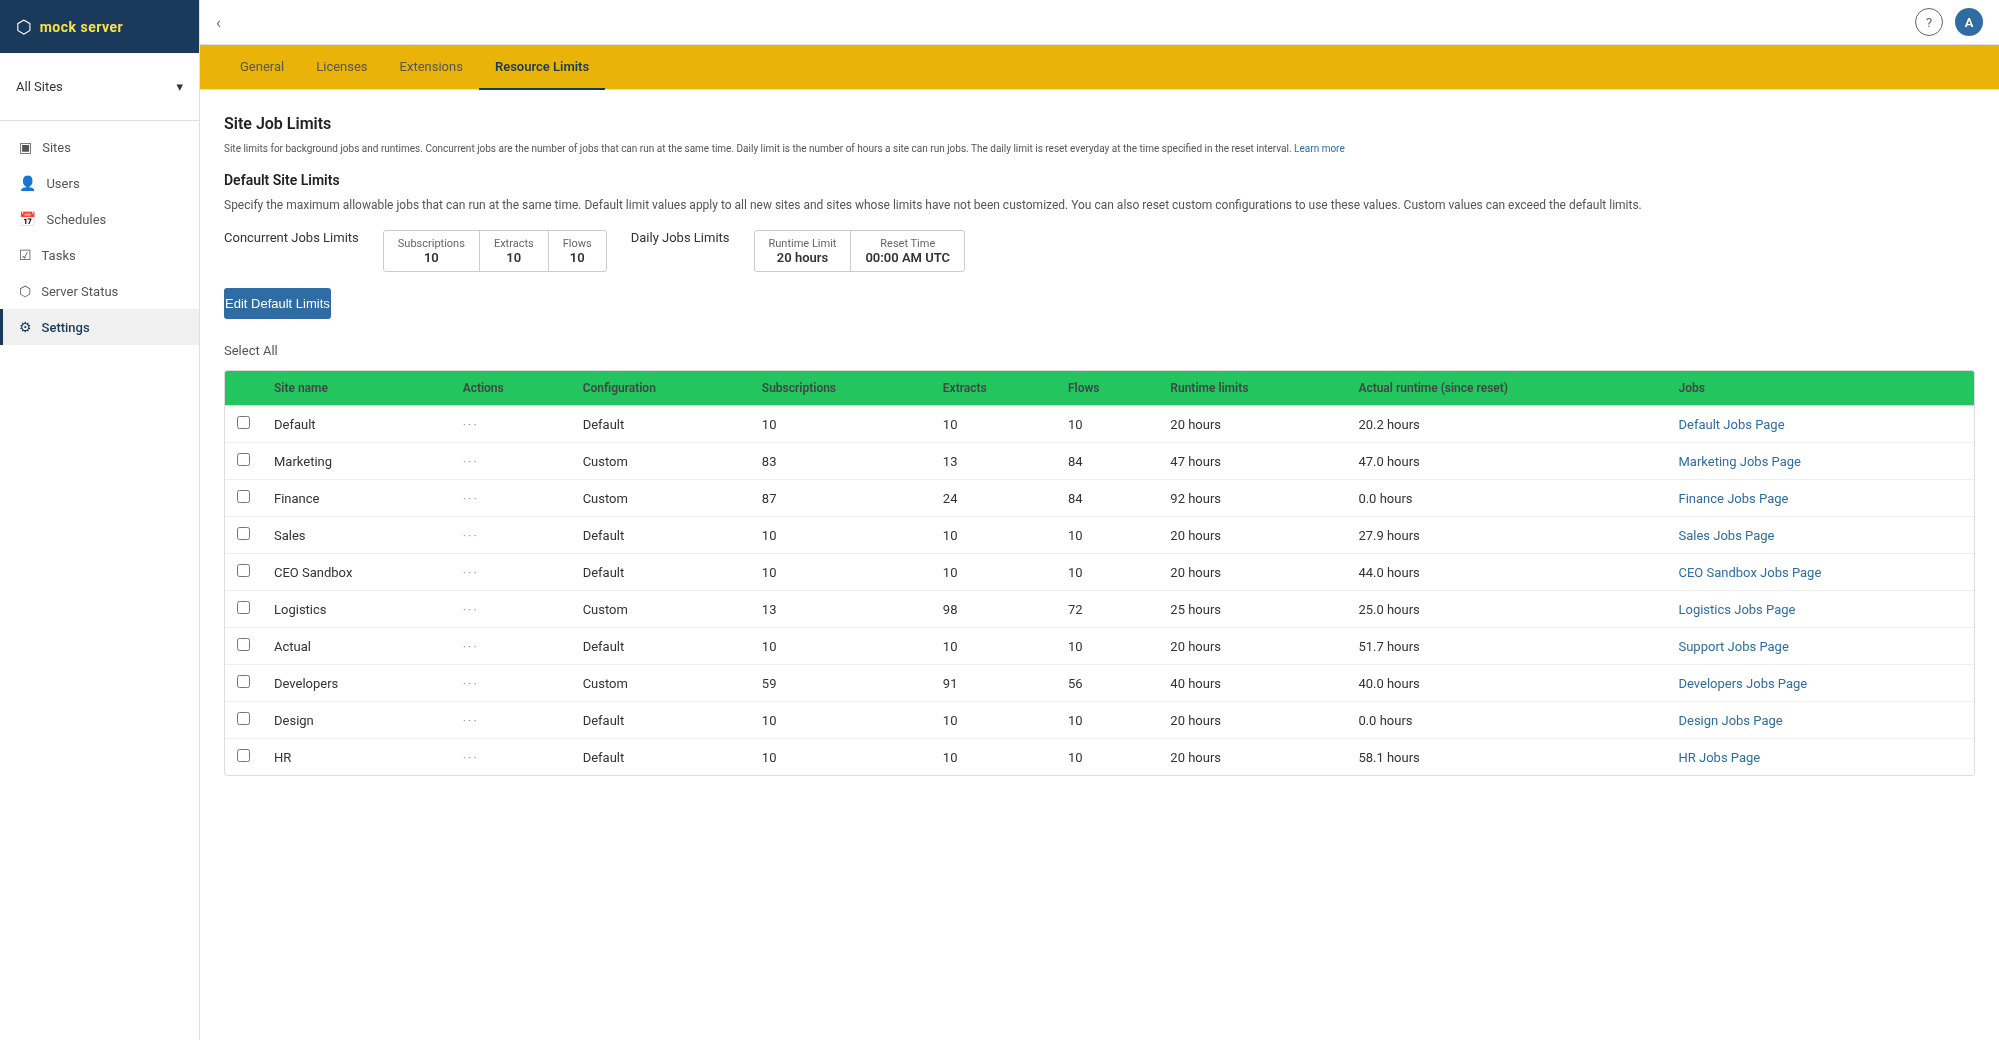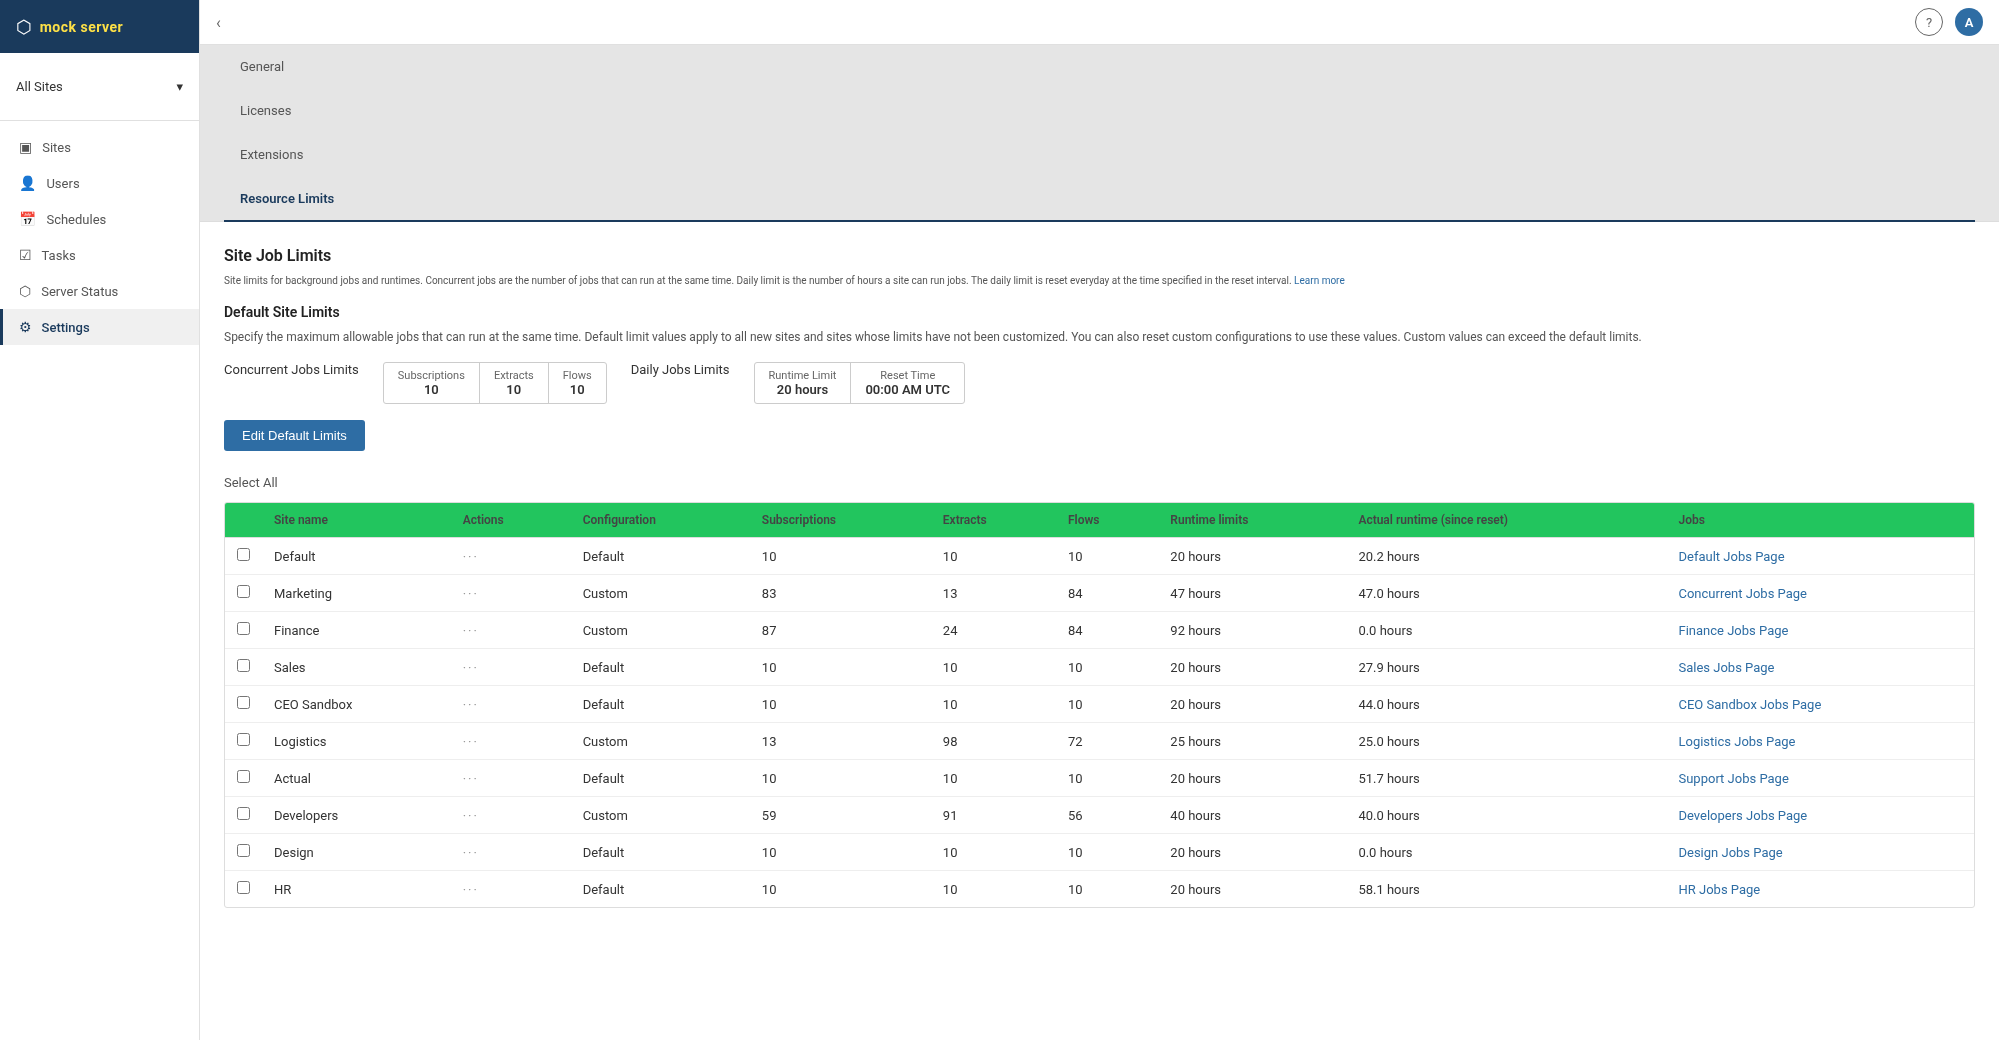--- a/index.html
+++ b/index.html
@@ -23,21 +23,21 @@
     .topbar { display: flex; align-items: center; justify-content: space-between; padding: 8px 16px; border-bottom: 1px solid #e0e0e0; background: #fff; }
     .topbar-collapse { color: #666; cursor: pointer; font-size: 16px; }
     .topbar-right { display: flex; align-items: center; gap: 12px; }
     .topbar-help { width: 28px; height: 28px; border-radius: 50%; border: 1.5px solid #666; display: flex; align-items: center; justify-content: center; cursor: pointer; color: #666; font-size: 13px; }
     .topbar-avatar { width: 28px; height: 28px; border-radius: 50%; background: #2e6da4; display: flex; align-items: center; justify-content: center; color: #fff; font-size: 13px; font-weight: 600; cursor: pointer; }
 
     
     .content { flex: 1; overflow-y: auto; }
 
     
-    .tabs { display: flex; border-bottom: 1px solid #ddd; padding: 0 24px; background: #e5e5e5; flex-direction: column; }
+    .tabs { display: flex; border-bottom: 1px solid #ddd; padding: 0 24px; background: #eab308; }
     .tab { padding: 14px 16px; cursor: pointer; font-size: 13px; color: #555; border-bottom: 2px solid transparent; margin-bottom: -1px; }
     .tab.active { color: #1a3a5c; border-bottom: 2px solid #1a3a5c; font-weight: 600; }
 
     
     .page-content { padding: 24px; }
 
     
     .section-title { font-size: 16px; font-weight: 600; color: #222; margin-bottom: 8px; }
     .section-desc { font-size: 10px; color: #555; margin-bottom: 16px; line-height: 1.5; }
     .section-desc a { color: #2e6da4; text-decoration: none; }
@@ -48,21 +48,21 @@
     
     .limits-row { display: flex; align-items: flex-start; gap: 24px; margin-bottom: 16px; }
     .limits-label { font-size: 13px; color: #333; white-space: nowrap; }
 
     .limits-box { border: 1px solid #ccc; border-radius: 3px; display: flex; }
     .limits-box-cell { padding: 6px 14px; border-right: 1px solid #ccc; text-align: center; }
     .limits-box-cell:last-child { border-right: none; }
     .limits-box-cell-label { font-size: 11px; color: #666; }
     .limits-box-cell-value { font-size: 13px; font-weight: 600; }
 
-    .edit-btn { background: #2e6da4; color: #fff; border: none; padding: 8px 18px; border-radius: 3px; cursor: pointer; font-size: 13px; }
+    .edit-btn { background: #2e6da4; color: #fff; border: none; padding: 8px 1px; border-radius: 3px; cursor: pointer; font-size: 13px; }
 
     
     .select-all-row { margin-bottom: 12px; font-size: 13px; color: #555; cursor: pointer; }
 
     
     .table-wrap { border: 1px solid #ddd; border-radius: 3px; overflow: hidden; }
     table { width: 100%; border-collapse: collapse; }
     thead tr { background: #22c55e; }
     th { padding: 10px 12px; text-align: left; font-size: 12px; font-weight: 600; color: #444; border-bottom: 1px solid #ddd; white-space: nowrap; }
     td { padding: 10px 12px; font-size: 13px; color: #333; border-bottom: 1px solid #eee; white-space: nowrap; }
@@ -221,21 +221,21 @@
       <input type="checkbox" style="">
     </td>
     <td>Marketing</td>
     <td class="actions-col">···</td>
     <td>Custom</td>
     <td>83</td>
     <td>13</td>
     <td>84</td>
     <td>47 hours</td>
     <td>47.0 hours</td>
-    <td><a class="link-cell" href="#">Concurrent Jobs Page</a></td>
+    <td><a class="link-cell" href="#">Marketing Jobs Page</a></td>
   </tr>
                 <tr>
     <td class="checkbox-col">
       <input type="checkbox" style="">
     </td>
     <td>Finance</td>
     <td class="actions-col">···</td>
     <td>Custom</td>
     <td>87</td>
     <td>24</td>

